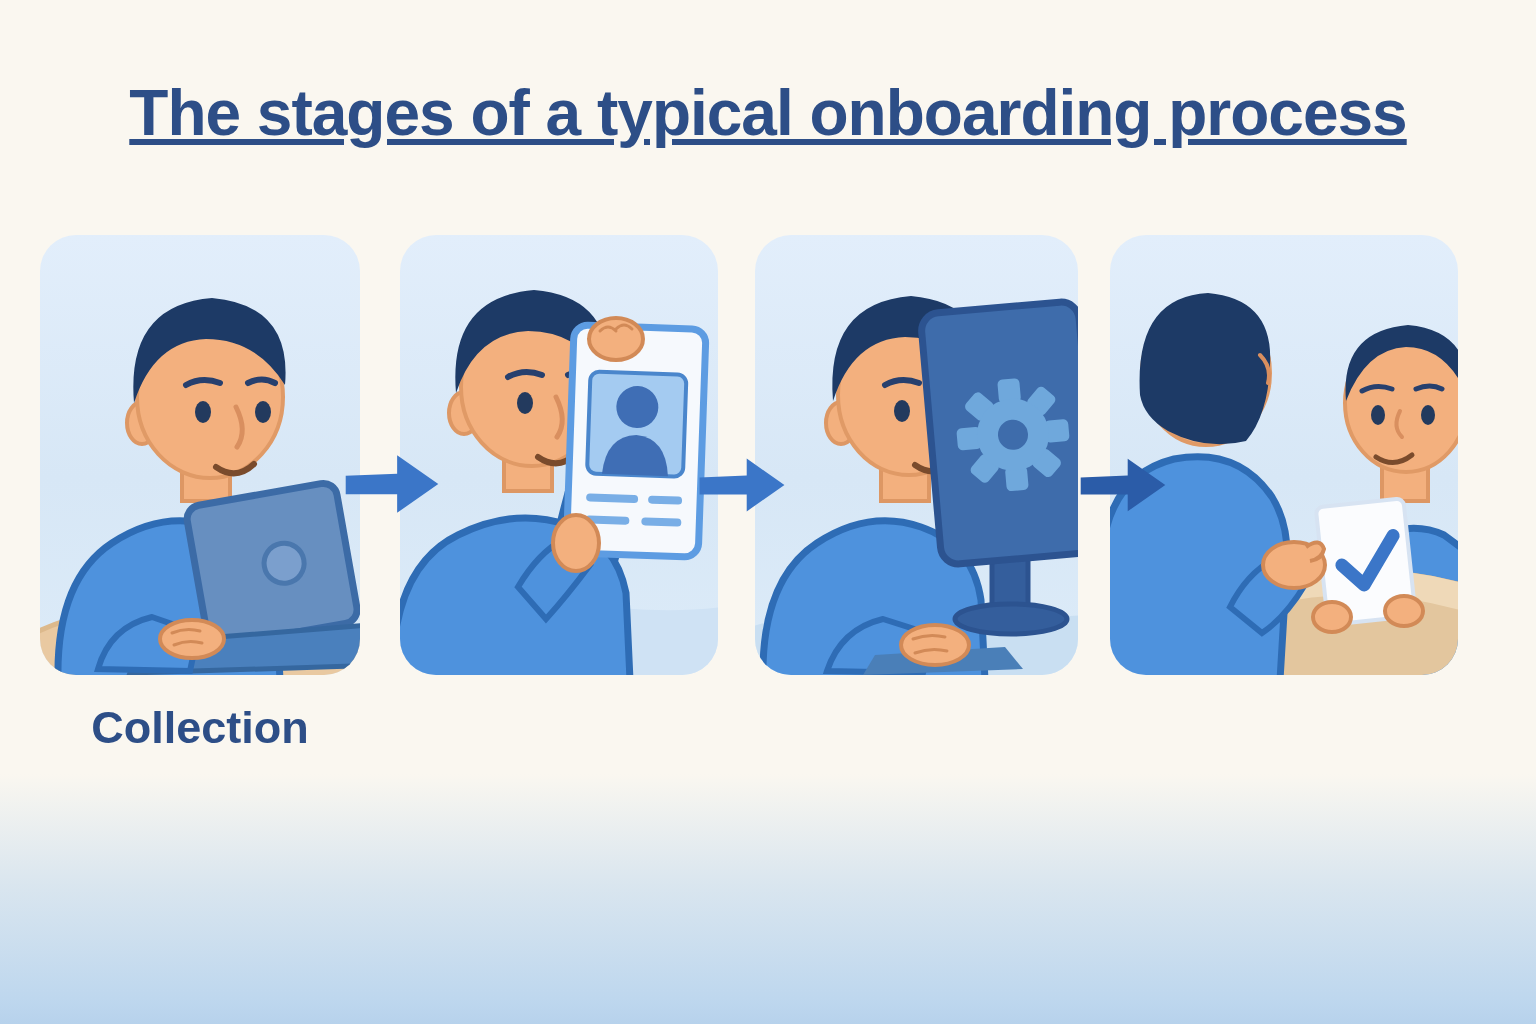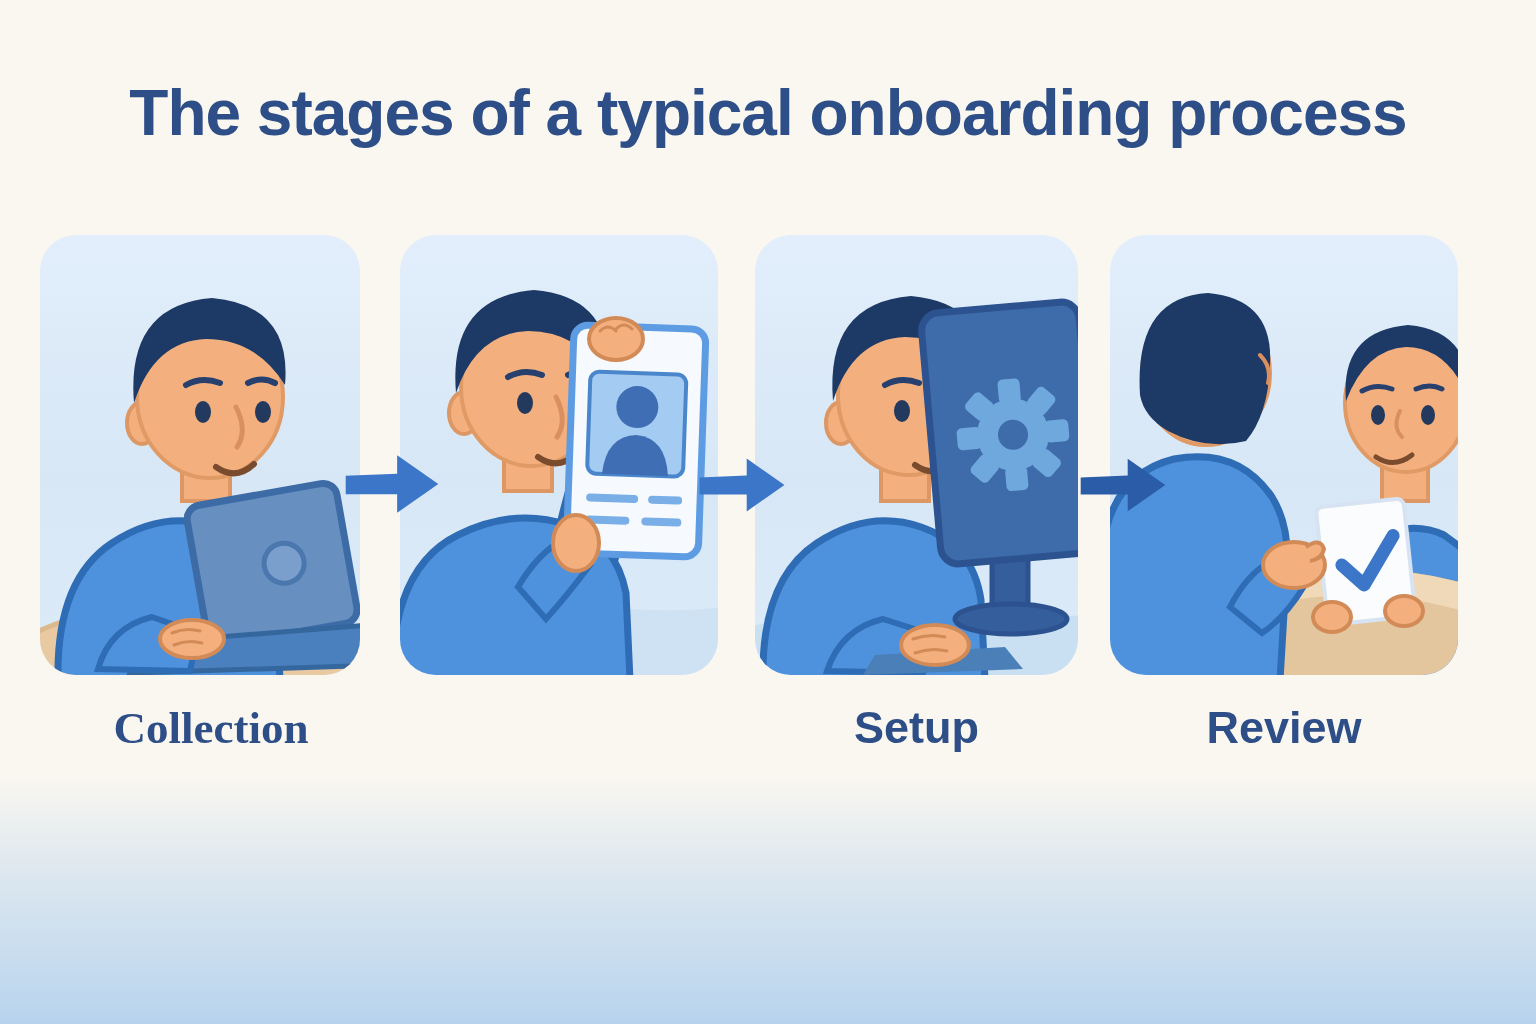--- a/index.html
+++ b/index.html
@@ -10,37 +10,37 @@
     position:relative;
   }
   .canvas{position:absolute;inset:0;}
   .bottom-wash{
     position:absolute;left:0;right:0;bottom:0;height:250px;
     background:linear-gradient(180deg, rgba(190,215,238,0) 0%, rgba(190,215,238,.55) 45%, #bed7ee 90%, #b7d2ec 100%);
   }
   .title{
     position:absolute;top:76px;left:0;width:1536px;
     text-align:center;font-size:64px;font-weight:bold;
-    color:#2d4e87;letter-spacing:-1px;margin:0;
+    color:#2d4e87;letter-spacing:-1px;margin:0;text-decoration:underline;
   }
   .panel{
     position:absolute;top:235px;height:440px;
     background:linear-gradient(180deg,#e2eefb 0%,#d7e7f6 55%,#dcebf8 100%);
     border-radius:36px;overflow:hidden;margin:0;
   }
   .panel svg{display:block;width:100%;height:100%;}
   #panel-collection{left:40px;width:320px;}
   #panel-verification{left:400px;width:318px;}
   #panel-setup{left:755px;width:323px;}
   #panel-review{left:1110px;width:348px;}
   .stage-label{
     position:absolute;top:702px;height:56px;
     text-align:center;font-size:45px;font-weight:bold;color:#2d4e87;
   }
-  #label-collection{left:51px;width:320px;font-family:Liberation Serif, serif;}
+  #label-collection{left:40px;width:320px;}
   #label-verification{left:400px;width:318px;}
   #label-setup{left:755px;width:323px;}
   #label-review{left:1110px;width:348px;}
   .arrow{position:absolute;}
   #arrow-1{left:336px;top:448px;width:112px;height:72px;}
   #arrow-2{left:694px;top:452px;width:96px;height:66px;}
   #arrow-3{left:1076px;top:452px;width:94px;height:66px;}
 </style>
 </head>
 <body>
@@ -217,16 +217,14 @@
     <path d="M5 27 L55 25 L55 7 L95 35 L55 63 L55 45 L5 45 Z" stroke-width="8" stroke-linejoin="round" fill="#3b76c8"></path>
   </svg>
   <svg class="arrow" id="arrow-2" viewBox="0 0 100 70">
     <path d="M5 27 L55 25 L55 7 L95 35 L55 63 L55 45 L5 45 Z" stroke-width="8" stroke-linejoin="round" fill="#3b76c8"></path>
   </svg>
   <svg class="arrow" id="arrow-3" viewBox="0 0 100 70">
     <path d="M5 27 L55 25 L55 7 L95 35 L55 63 L55 45 L5 45 Z" stroke-width="8" stroke-linejoin="round" fill="#2b5ca8"></path>
   </svg>
 
   <div class="stage-label" id="label-collection">Collection</div>
-  <div class="stage-label" id="label-setup">Setup</div>
-  <div class="stage-label" id="label-review">Review</div>
 
 </div>
 
 </body></html>

